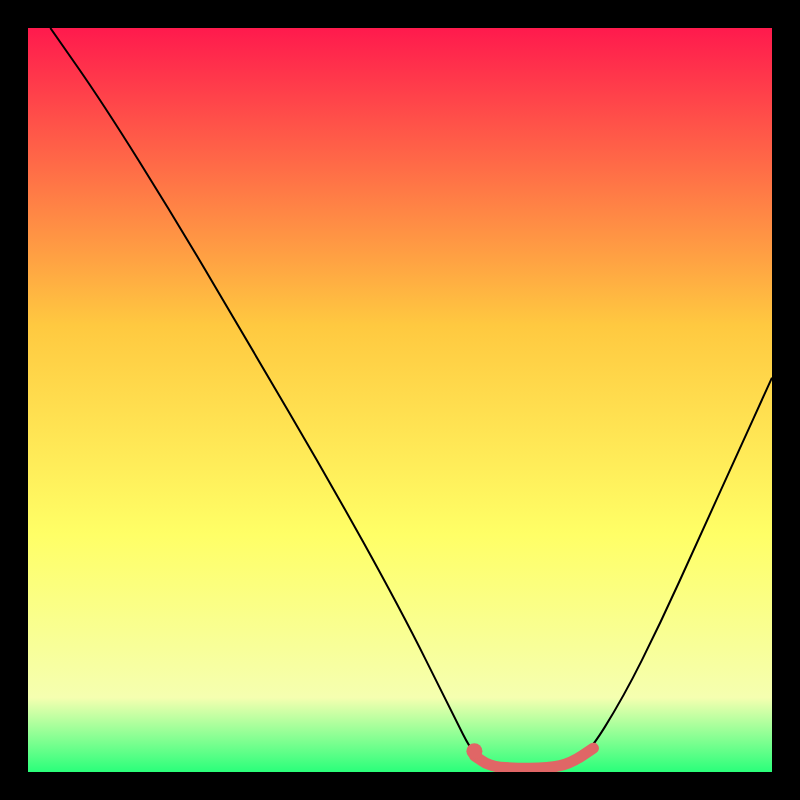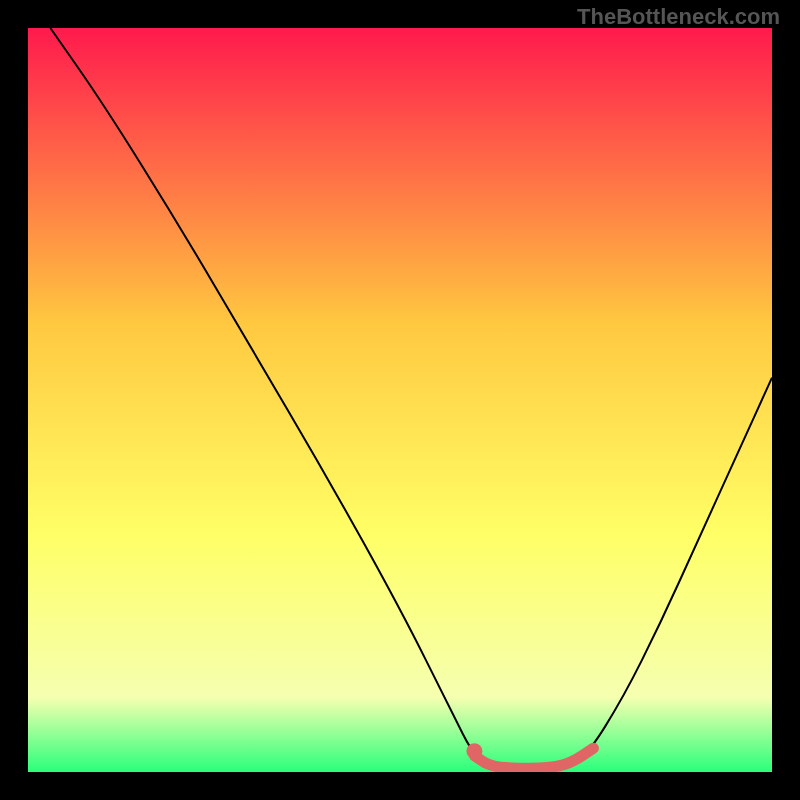--- a/index.html
+++ b/index.html
@@ -32,21 +32,20 @@
     top: 28px;
     width: 744px;
     height: 744px;
   }
   svg { display: block; }
 </style>
 </head>
 <body>
 
 <div class="outer">
-  <div class="watermark">TheBottleneck.com</div>
   <div class="plot">
     <svg id="chart-svg" width="744" height="744" viewBox="0 0 744 744">
       <defs>
         <linearGradient id="bg-grad" x1="0" y1="0" x2="0" y2="1">
           <stop id="g0" offset="0%" stop-color="#ff1a4d"></stop>
           <stop id="g1" offset="40%" stop-color="#ffc940"></stop>
           <stop id="g2" offset="68%" stop-color="#ffff66"></stop>
           <stop id="g3" offset="90%" stop-color="#f5ffb0"></stop>
           <stop id="g4" offset="100%" stop-color="#2aff7a"></stop>
         </linearGradient>

